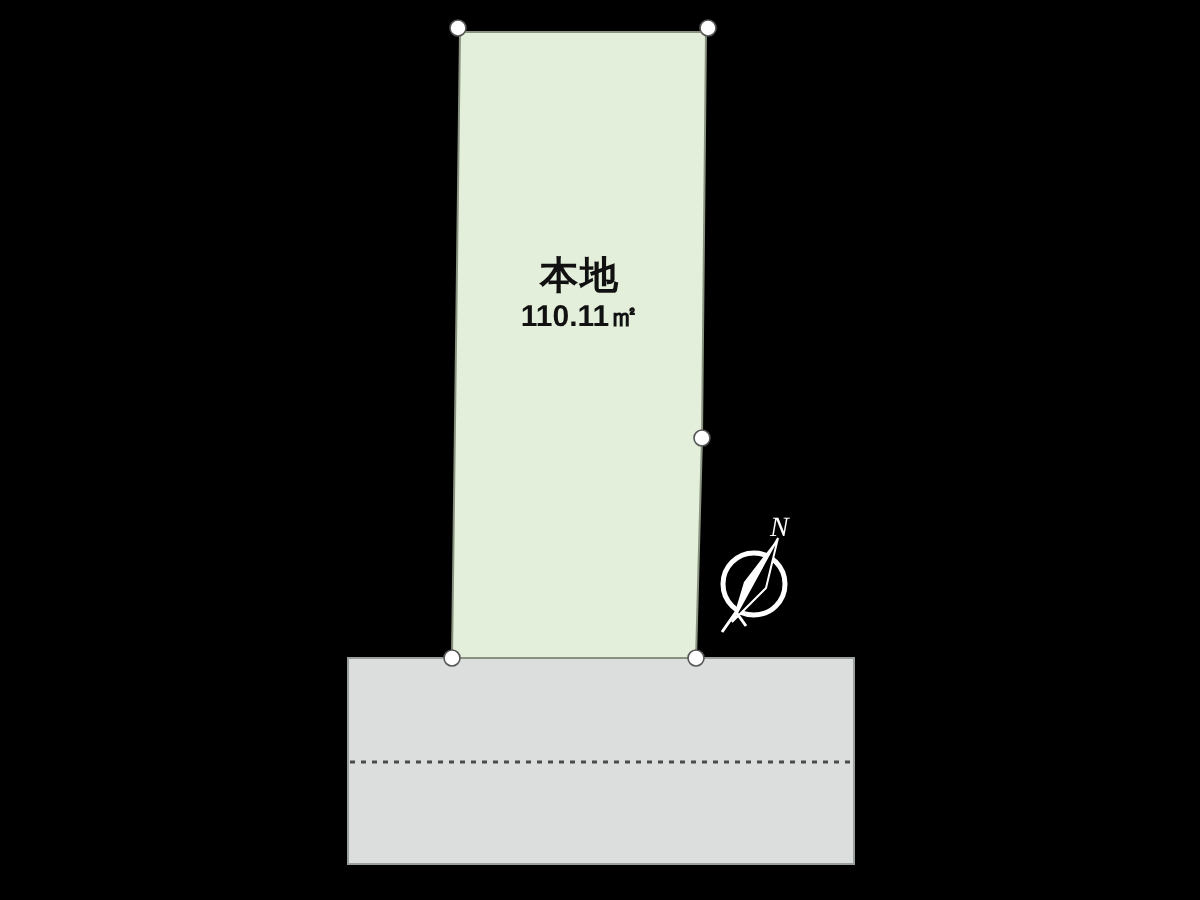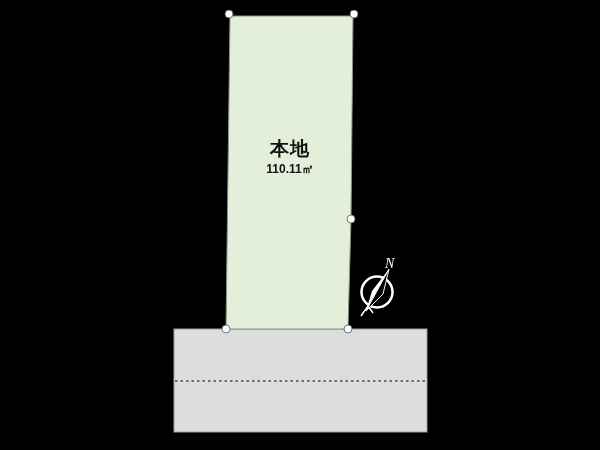--- a/index.html
+++ b/index.html
@@ -8,34 +8,34 @@
     width: 600px;
     height: 450px;
     background: #000000;
     overflow: hidden;
     font-family: "Liberation Sans", "DejaVu Sans", sans-serif;
   }
   .stage svg { position: absolute; left: 0; top: 0; }
   .plot-labels {
     position: absolute;
     left: 226px;
-    top: 138px;
+    top: 128px;
     width: 128px;
     text-align: center;
     color: #111;
     pointer-events: none;
   }
   .plot-title {
     font-size: 19px;
     font-weight: bold;
     line-height: 21px;
     letter-spacing: 1px;
   }
   .plot-area {
-    font-size: 12px;
+    font-size: 15px;
     font-weight: bold;
     line-height: 20px;
   }
   .plot-tsubo {
     font-size: 12px;
     font-weight: normal;
     line-height: 15px;
   }
 </style>
 </head>

